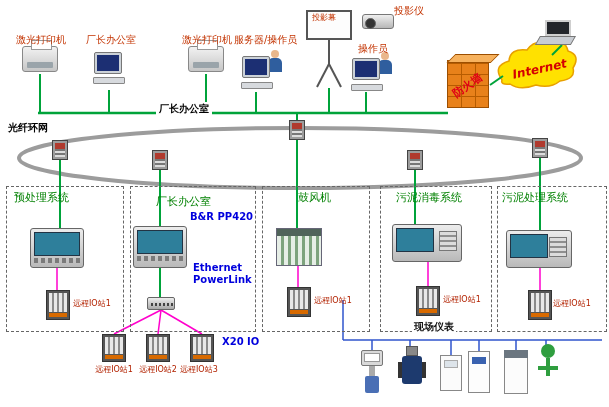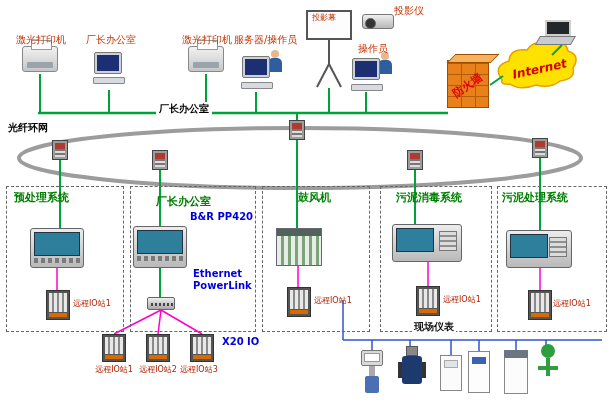--- a/index.html
+++ b/index.html
@@ -2,21 +2,21 @@
 <html><head>
 <meta charset="utf-8">
 <style>
   * { margin:0; padding:0; box-sizing:border-box; }
   body { font-family:"DejaVu Sans",sans-serif; }
   #stage { position:relative; width:609px; height:407px; background:#ffffff; overflow:hidden; }
   svg.wires { position:absolute; left:0; top:0; z-index:1; }
   .dashbox { position:absolute; border:1px dashed #666; z-index:2; background:transparent; }
   .lbl { position:absolute; font-size:10px; color:#c33300; white-space:nowrap; z-index:4; }
   .lbl.sm { font-size:8px; }
-  .title { position:absolute; font-size:11px; font-weight:bold; color:#008000; white-space:nowrap; z-index:4; }
+  .title { position:absolute; font-size:11px; font-weight:normal; color:#008000; white-space:nowrap; z-index:4; }
   .blue-lbl { position:absolute; font-size:10px; font-weight:bold; color:#0000dd; white-space:nowrap; z-index:4; }
   .blue-lbl.wrap { white-space:normal; width:64px; line-height:1.15; }
   .io-lbl { position:absolute; font-size:8px; color:#b22200; white-space:nowrap; z-index:4; }
   .net-lbl { position:absolute; font-size:10px; font-weight:bold; color:#000; background:#fff; padding:0 3px; white-space:nowrap; z-index:4; }
   .field-lbl { position:absolute; font-size:10px; font-weight:bold; color:#111; background:#fff; padding:0 2px; white-space:nowrap; z-index:4; }
 
   .printer { position:absolute; width:36px; height:26px; background:linear-gradient(#f2f2f2,#c6c6c6); border:1px solid #888; border-radius:3px; z-index:3; }
   .printer:before { content:""; position:absolute; top:-7px; left:8px; width:19px; height:8px; background:#fff; border:1px solid #999; }
   .printer:after { content:""; position:absolute; bottom:3px; left:4px; right:4px; height:6px; background:#9aa4aa; border-radius:1px; }
 
@@ -189,21 +189,21 @@
   <div class="iorack" style="left:46px;top:290px"></div>
   <div class="io-lbl" style="left:73px;top:298px">远程IO站1</div>
 
   <div class="dashbox" style="left:130px;top:186px;width:126px;height:146px"></div>
   <div class="title" style="left:156px;top:194px">厂长办公室</div>
   <div class="blue-lbl" style="left:190px;top:211px">B&amp;R PP420</div>
   <div class="hmi" style="left:133px;top:226px;width:54px;height:42px">
       <div class="scr"></div>
       <div class="btnrow"></div>
     </div>
-  <div class="blue-lbl wrap" style="left:193px;top:268px">Ethernet PowerLink</div>
+  <div class="blue-lbl wrap" style="left:193px;top:262px">Ethernet PowerLink</div>
   <div class="hub" style="left:147px;top:297px"></div>
   <div class="iorack short" style="left:102px;top:334px"></div>
   <div class="iorack short" style="left:146px;top:334px"></div>
   <div class="iorack short" style="left:190px;top:334px"></div>
   <div class="io-lbl" style="left:92px;top:364px;width:44px;text-align:center">远程IO站1</div>
   <div class="io-lbl" style="left:136px;top:364px;width:44px;text-align:center">远程IO站2</div>
   <div class="io-lbl" style="left:180px;top:364px;width:44px;">远程IO站3</div>
   <div class="blue-lbl" style="left:222px;top:336px">X20 IO</div>
 
   <div class="dashbox" style="left:262px;top:186px;width:108px;height:146px"></div>

